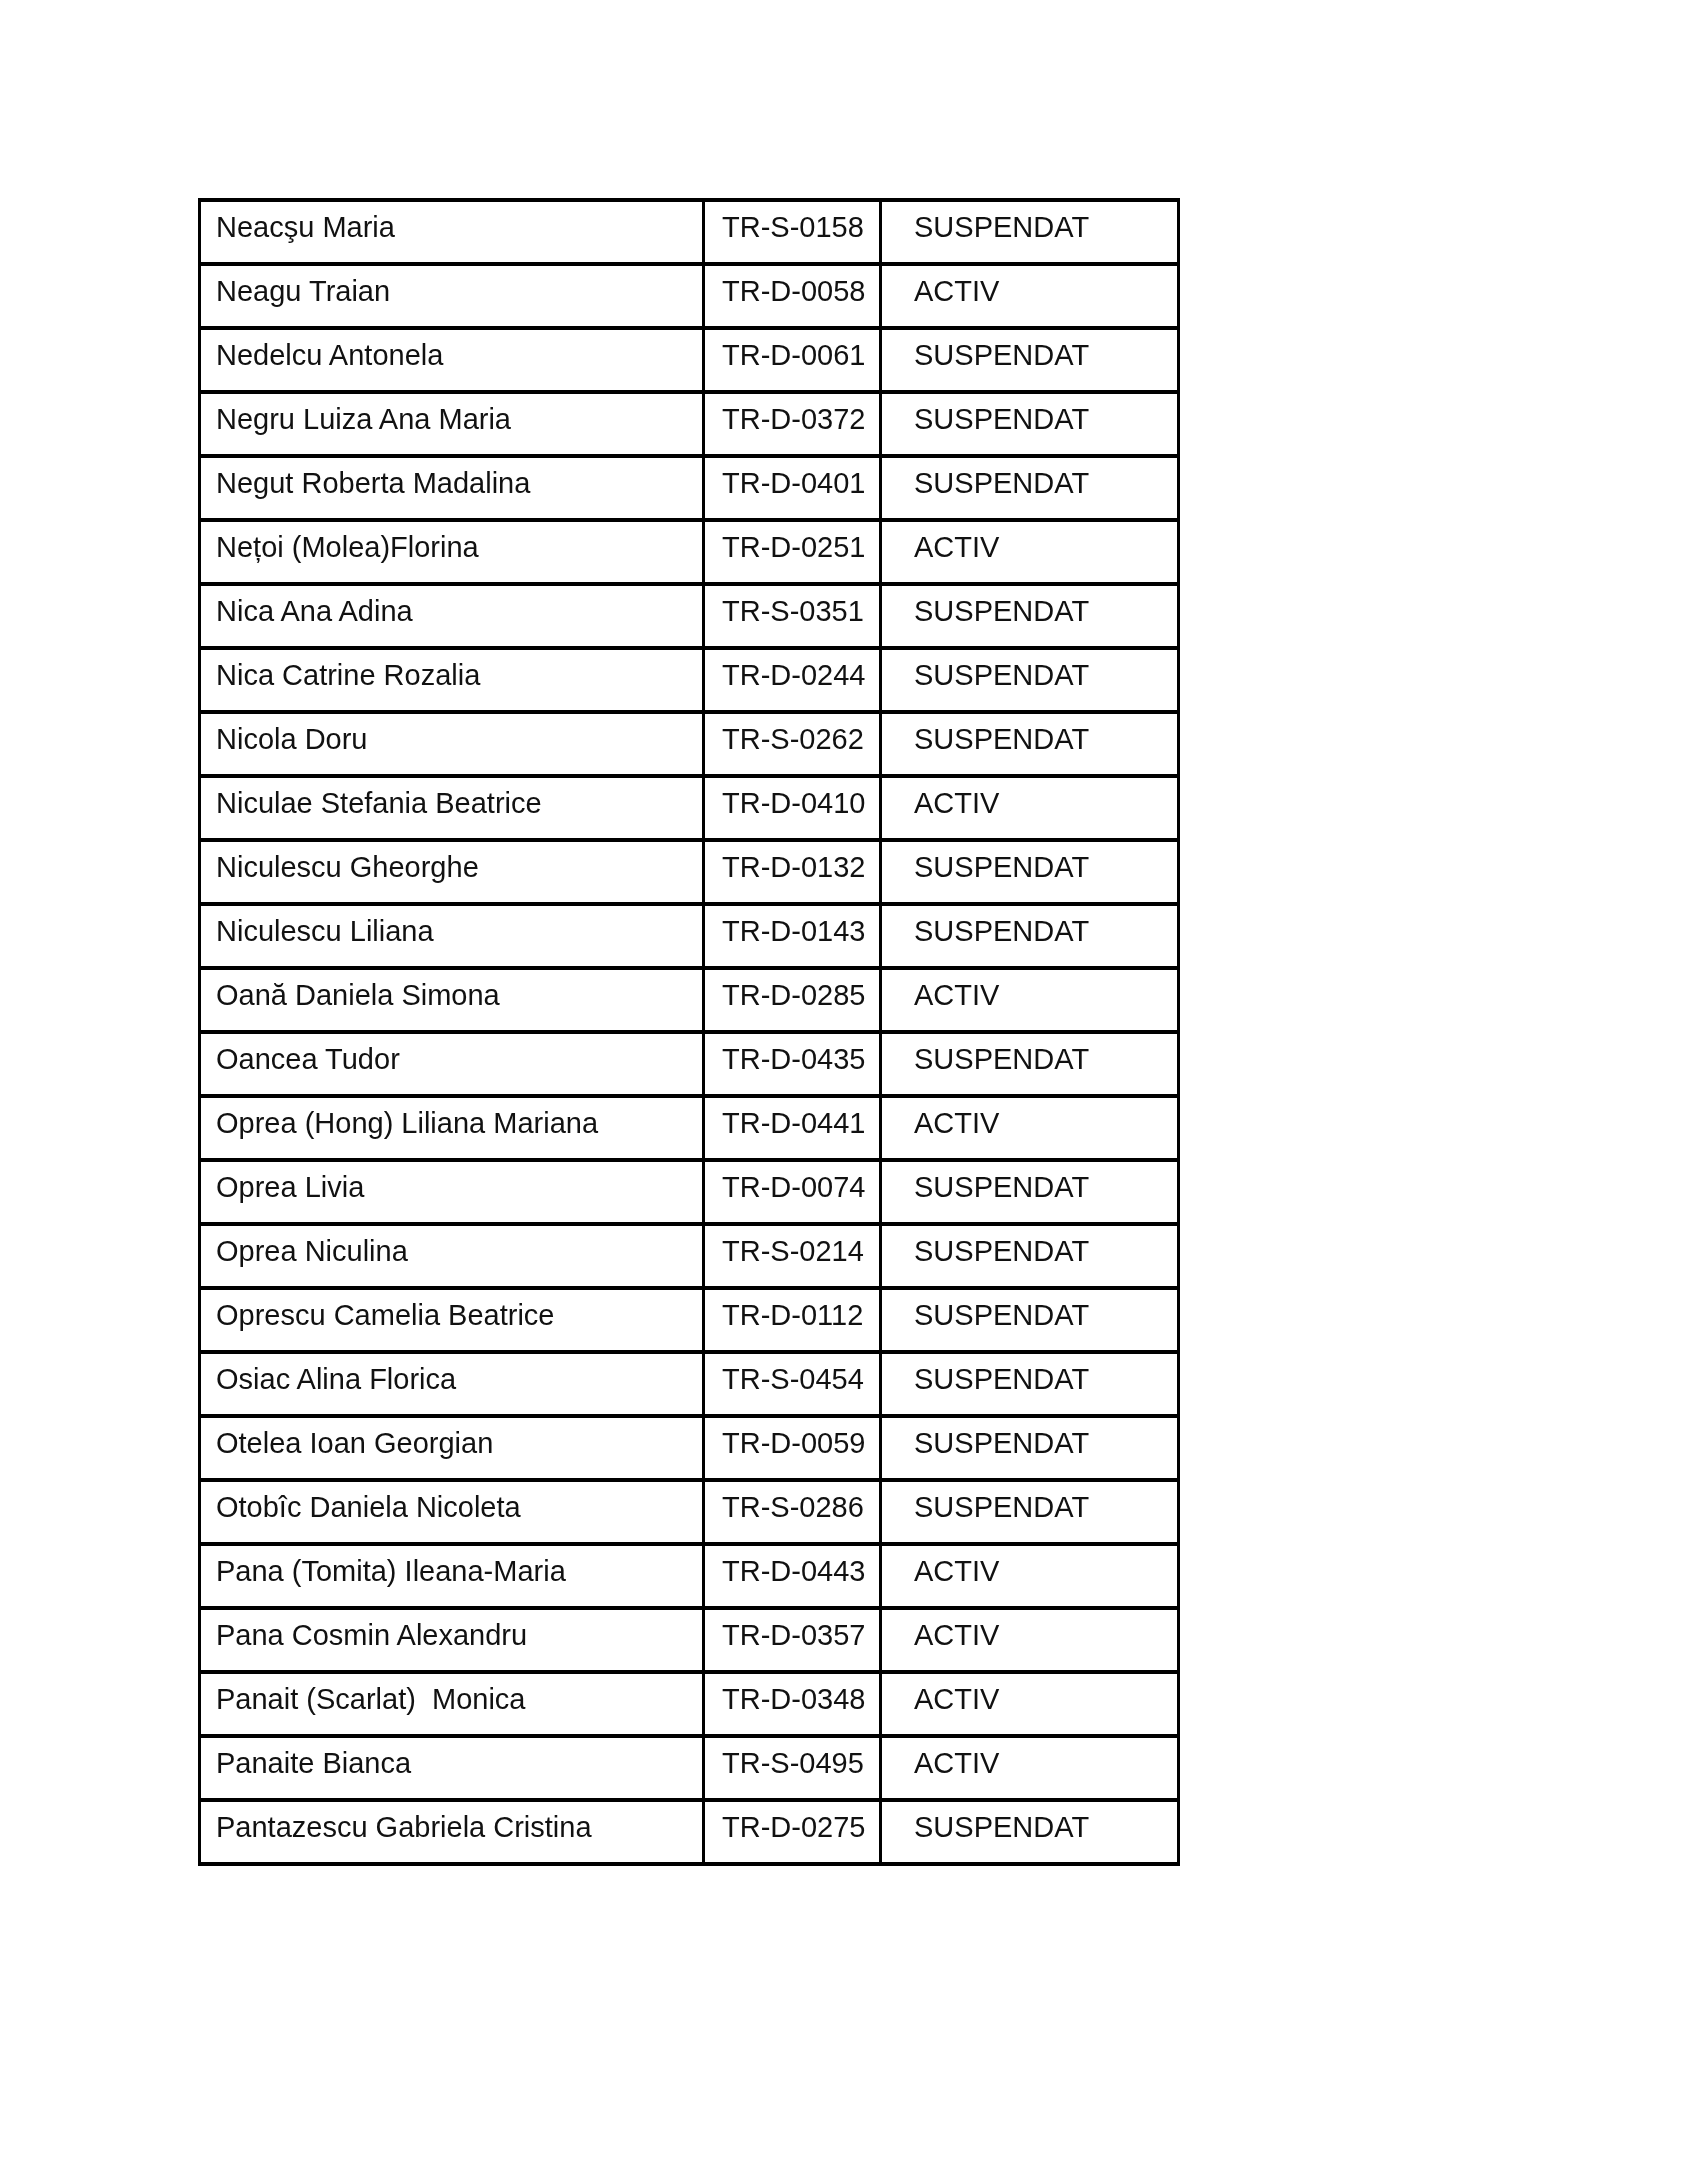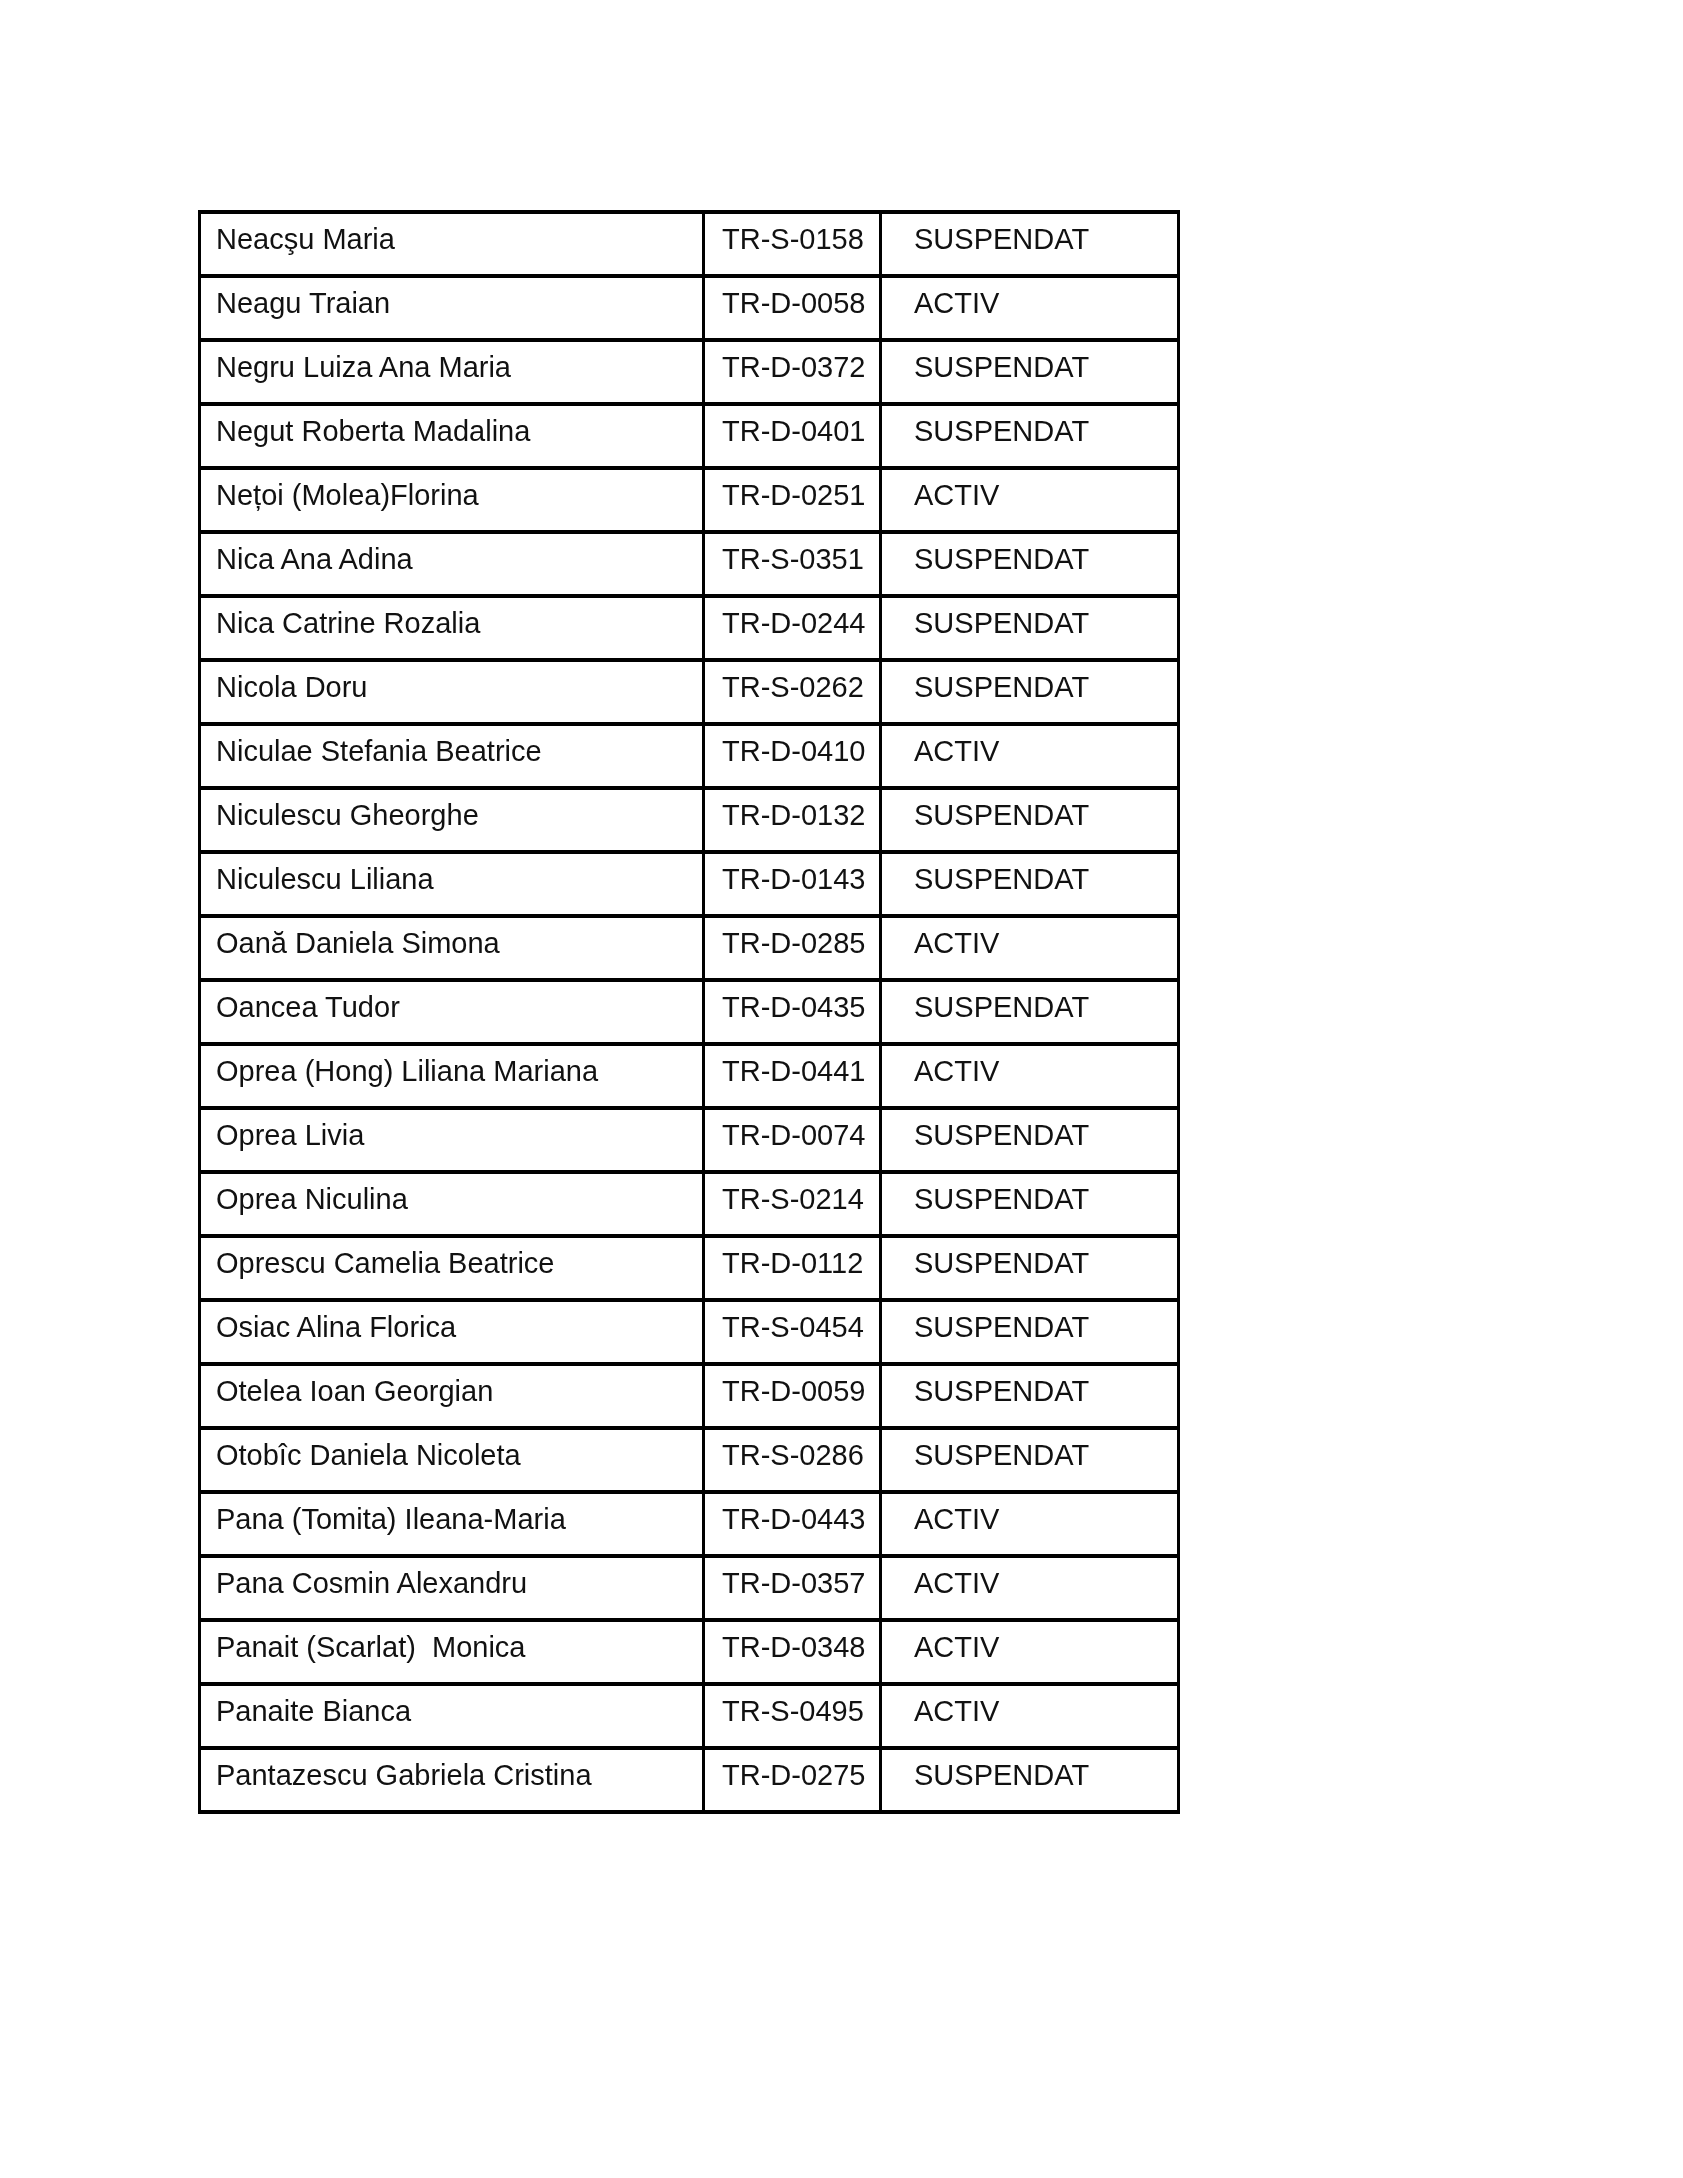--- a/index.html
+++ b/index.html
@@ -10,21 +10,21 @@
   body {
     width: 1683px;
     height: 2178px;
     position: relative;
     font-family: "Liberation Sans", "DejaVu Sans", sans-serif;
     color: #111111;
   }
   .doc-table {
     position: absolute;
     left: 198px;
-    top: 210px;
+    top: 198px;
     width: 979px;
     border-collapse: collapse;
     table-layout: fixed;
   }
   .doc-table tr {
     height: 64px;
   }
   .doc-table td {
     border: 3px solid #000000;
     border-top-width: 4px;
@@ -58,20 +58,25 @@
     <td class="cell-code">TR-S-0158</td>
     <td class="cell-status">SUSPENDAT</td>
   </tr>
 
   <tr>
     <td class="cell-name">Neagu Traian</td>
     <td class="cell-code">TR-D-0058</td>
     <td class="cell-status">ACTIV</td>
   </tr>
 
+  <tr>
+    <td class="cell-name">Nedelcu Antonela</td>
+    <td class="cell-code">TR-D-0061</td>
+    <td class="cell-status">SUSPENDAT</td>
+  </tr>
 
   <tr>
     <td class="cell-name">Negru Luiza Ana Maria</td>
     <td class="cell-code">TR-D-0372</td>
     <td class="cell-status">SUSPENDAT</td>
   </tr>
 
   <tr>
     <td class="cell-name">Negut Roberta Madalina</td>
     <td class="cell-code">TR-D-0401</td>

